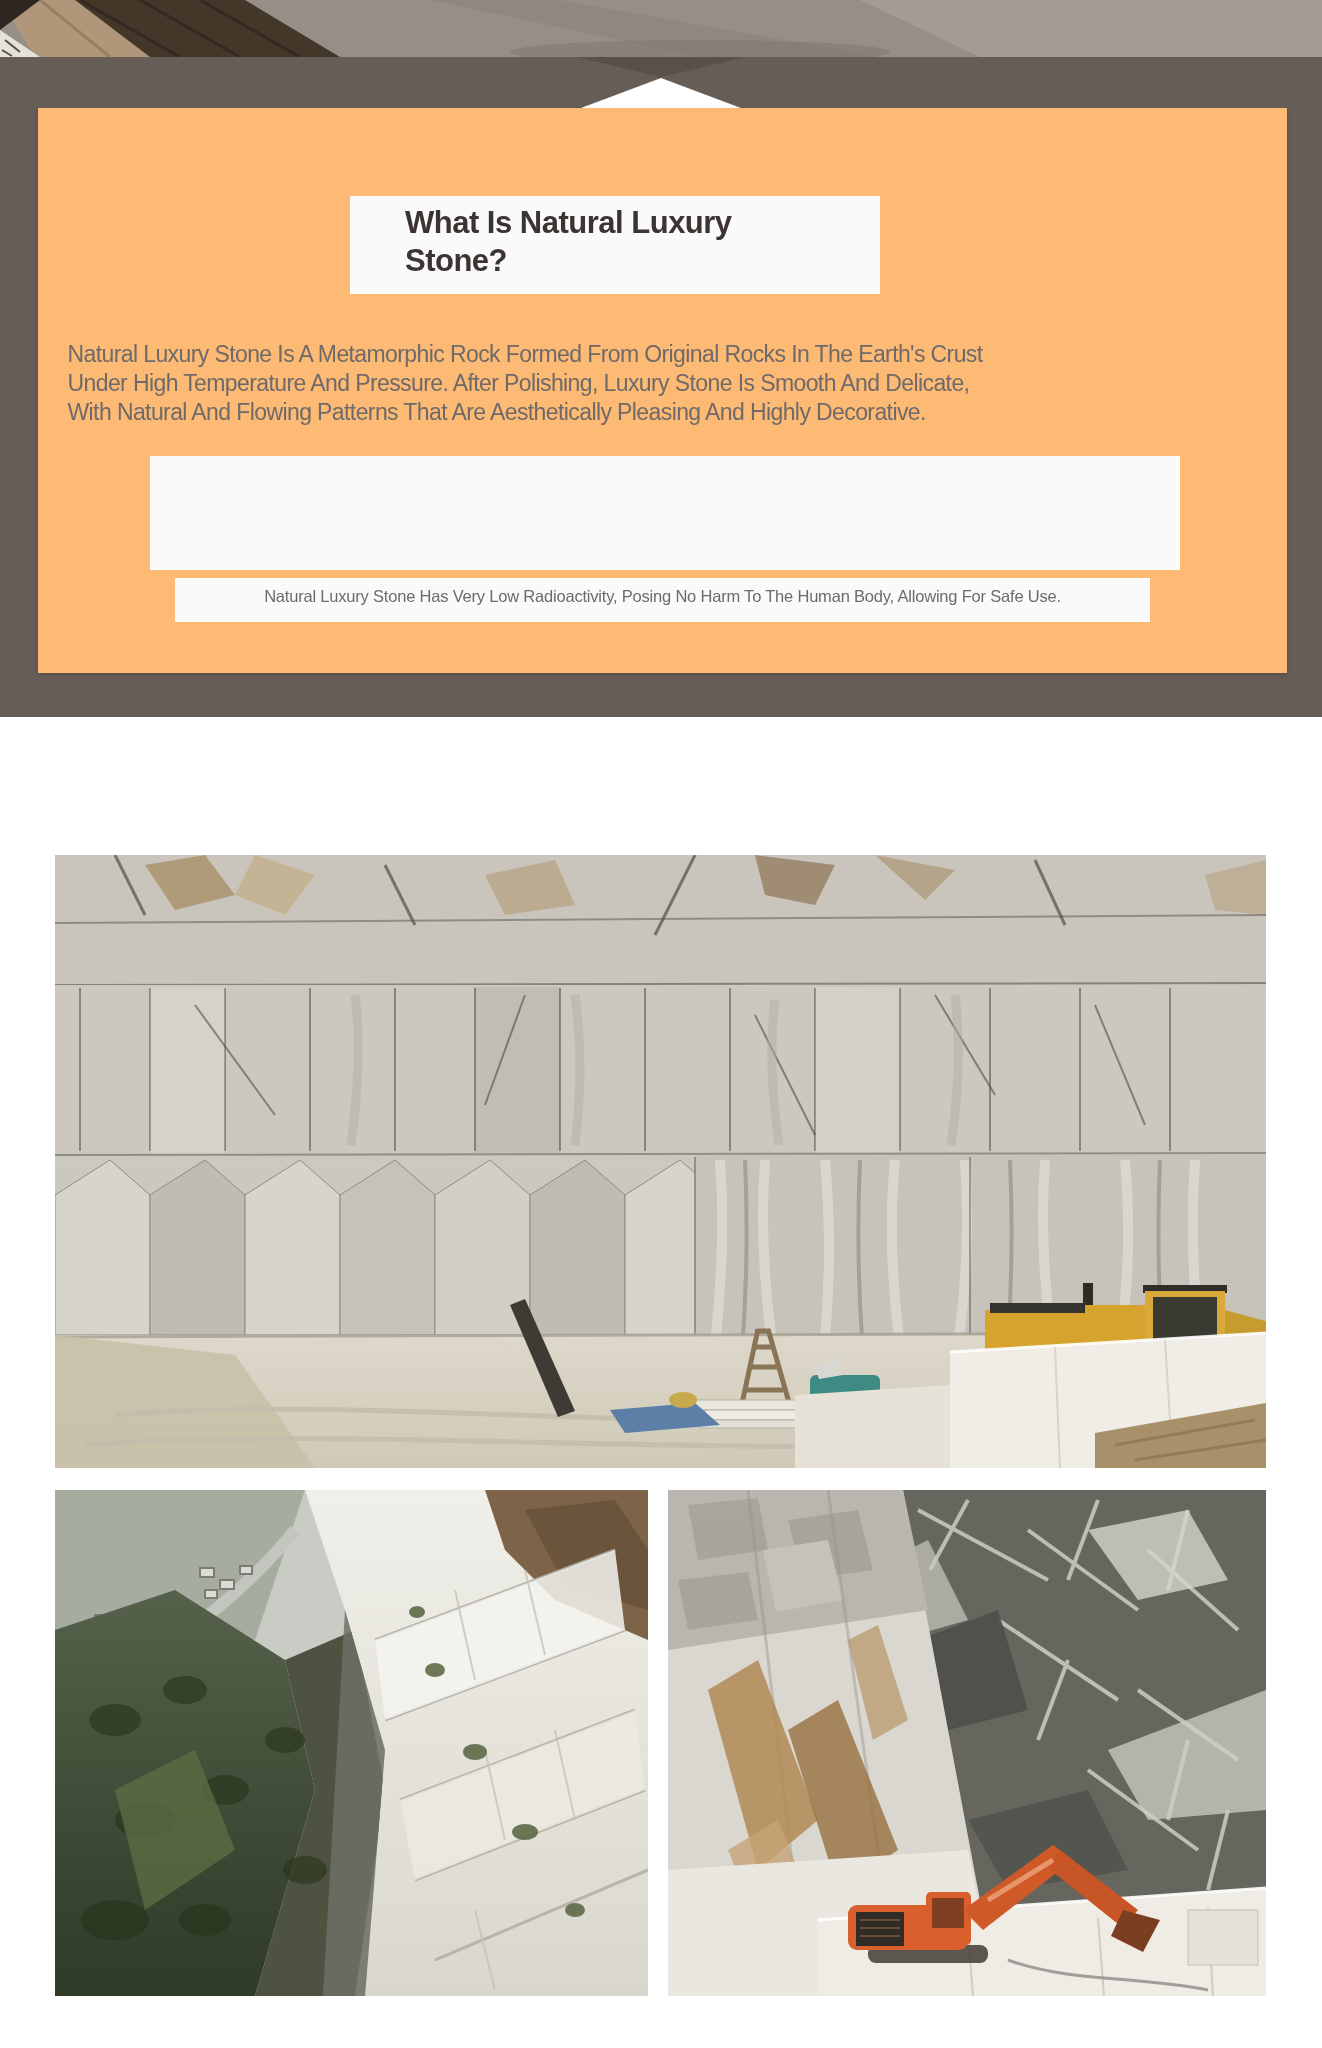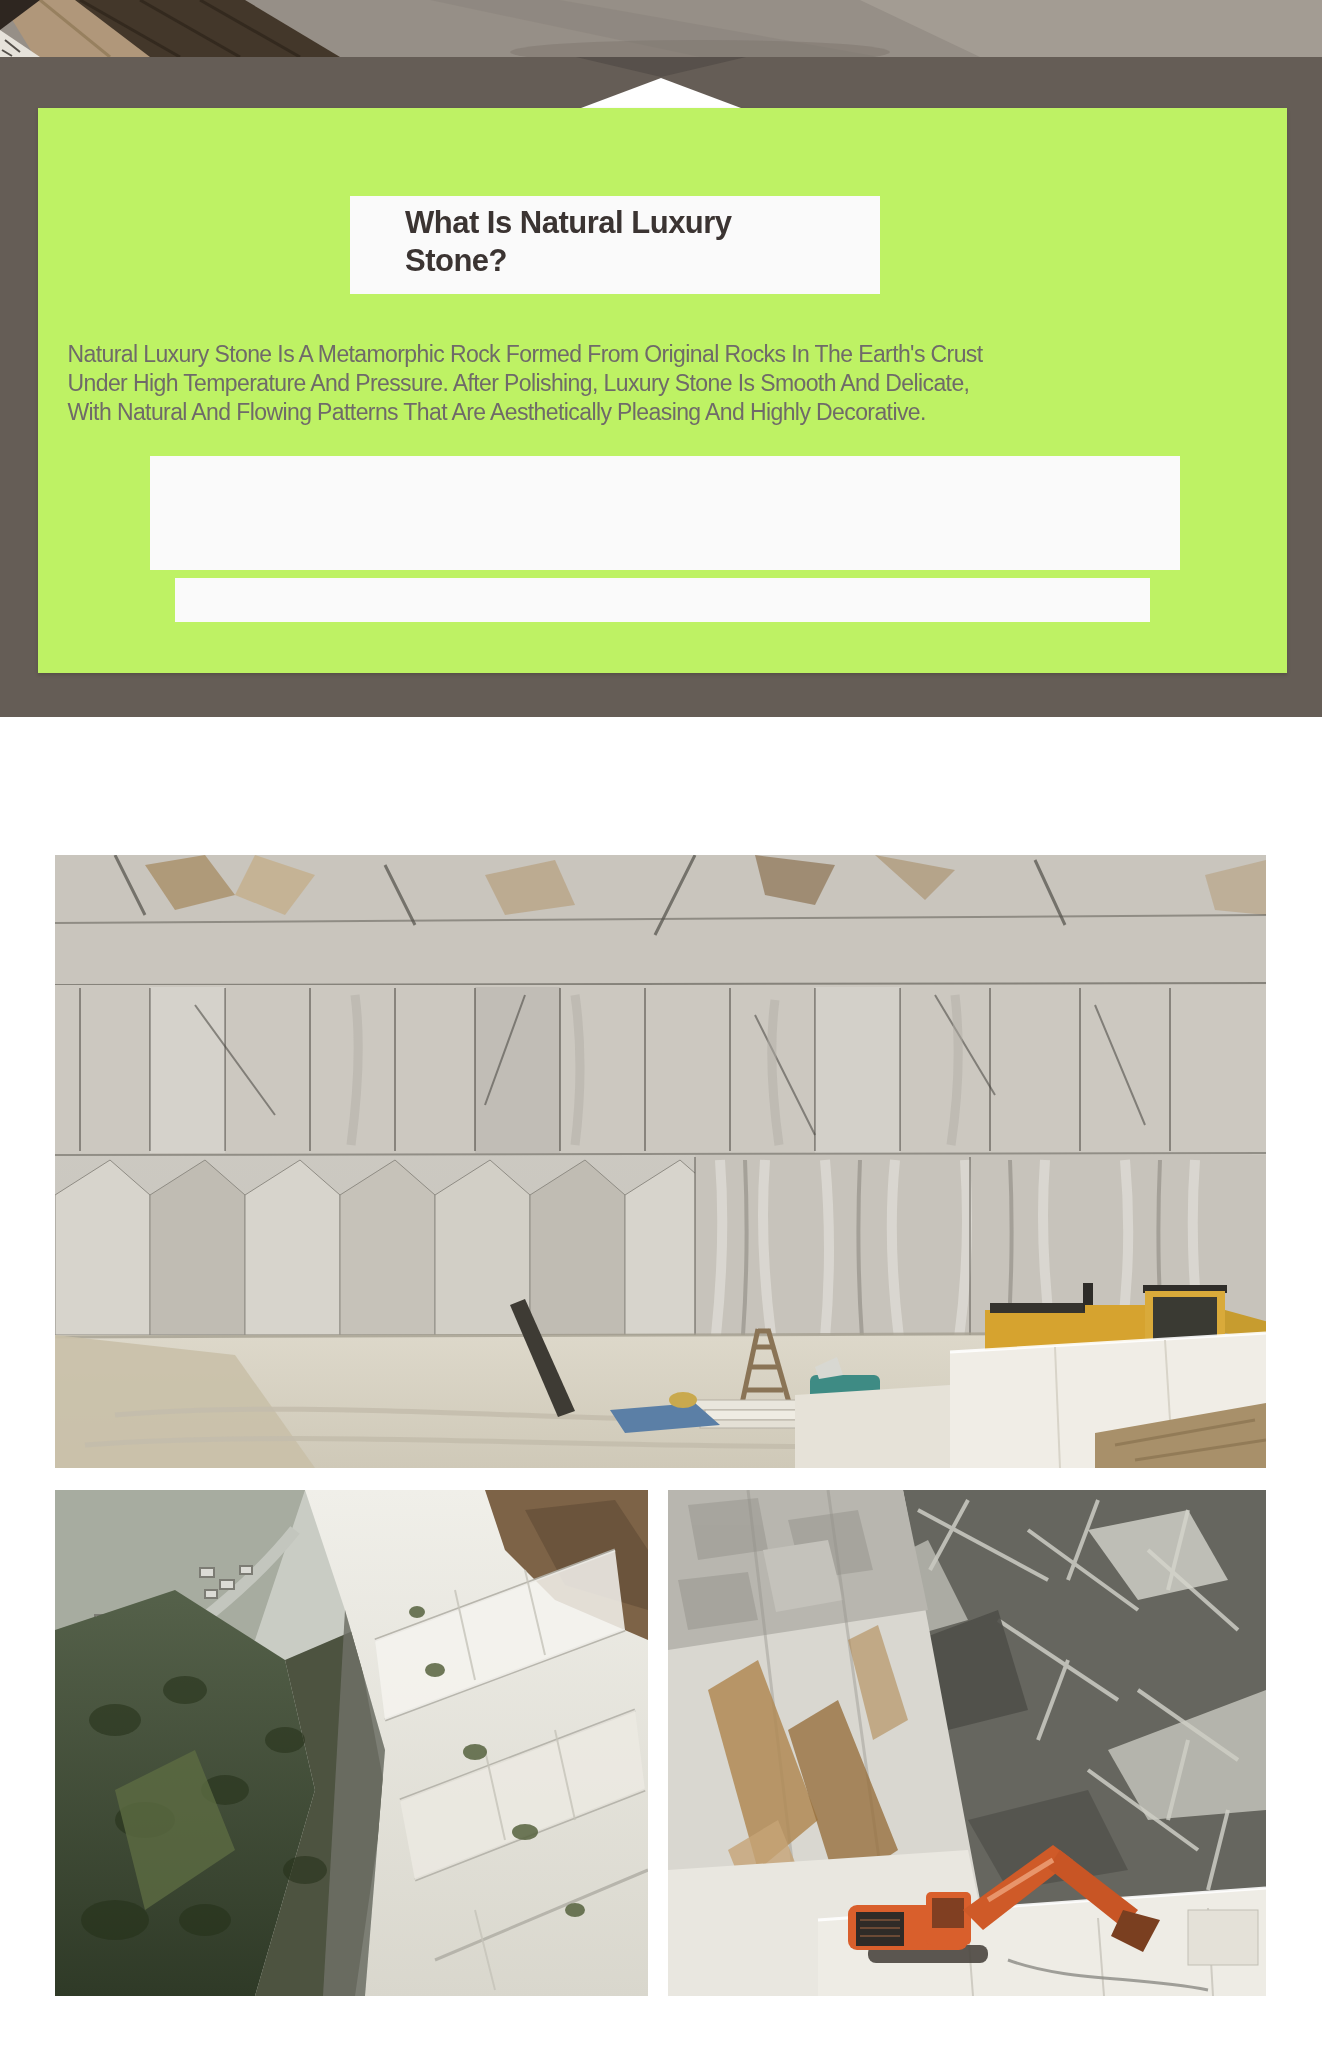--- a/index.html
+++ b/index.html
@@ -7,21 +7,21 @@
          font-family:"Liberation Sans","DejaVu Sans",sans-serif;}
   
   .band{position:absolute;left:0;top:0;width:1322px;height:717px;background:#655d56;}
   .photo-strip{position:absolute;left:0;top:0;width:1322px;height:57px;overflow:hidden;}
   .notch-down{position:absolute;left:576px;top:57px;width:0;height:0;
               border-left:85px solid transparent;border-right:85px solid transparent;
               border-top:20px solid #57504b;}
   .notch-up{position:absolute;left:581px;top:78px;width:0;height:0;
             border-left:80px solid transparent;border-right:80px solid transparent;
             border-bottom:30px solid #ffffff;}
-  .card{position:absolute;left:38px;top:108px;width:1249px;height:565px;background:#bef264;
+  .card{position:absolute;left:38px;top:108px;width:1249px;height:565px;background:#fdba74;
         box-shadow:0 2px 3px rgba(70,62,55,.45);}
   .tbox{position:absolute;background:#fafafa;}
   .card h1{position:absolute;left:367px;top:96px;width:470px;margin:0;
            font-size:31px;line-height:38px;font-weight:bold;color:#3b3432;
            letter-spacing:-.5px;white-space:pre-line;}
   .p1{position:absolute;left:50%;transform:translateX(-50%);top:232px;width:1190px;
       font-size:23px;line-height:29px;color:#6f6a69;letter-spacing:-.6px;white-space:pre-line;}
   .p2{position:absolute;left:50%;transform:translateX(-50%);top:356px;width:1000px;
       font-size:23px;line-height:31px;color:#6f6a69;letter-spacing:-.6px;white-space:pre-line;}
   .p3{position:absolute;left:50%;transform:translateX(-50%);top:478px;width:1000px;
@@ -60,20 +60,21 @@
 
   <div class="card">
     <div class="tbox" style="left:312px;top:88px;width:530px;height:98px;"></div>
     <div class="tbox" style="left:112px;top:348px;width:1030px;height:114px;"></div>
     <div class="tbox" style="left:137px;top:470px;width:975px;height:44px;"></div>
     <h1>What Is Natural Luxury
 Stone?</h1>
     <div class="p1">Natural Luxury Stone Is A Metamorphic Rock Formed From Original Rocks In The Earth's Crust
 Under High Temperature And Pressure. After Polishing, Luxury Stone Is Smooth And Delicate,
 With Natural And Flowing Patterns That Are Aesthetically Pleasing And Highly Decorative.</div>
+    <div class="p3">Natural Luxury Stone Has Very Low Radioactivity, Posing No Harm To The Human Body, Allowing For Safe Use.</div>
   </div>
 
   <div class="photo" id="main-photo" aria-label="White marble quarry with stepped benches, equipment and a yellow wheel loader">
     <svg viewBox="0 0 1211 613" preserveAspectRatio="none">
       <defs>
         <linearGradient id="wallG" x1="0" y1="0" x2="0" y2="1">
           <stop offset="0" stop-color="#d3d0c9"></stop>
             <stop offset="1" stop-color="#c4c1b9"></stop>
         </linearGradient>
         <linearGradient id="groundG" x1="0" y1="0" x2="0" y2="1">

